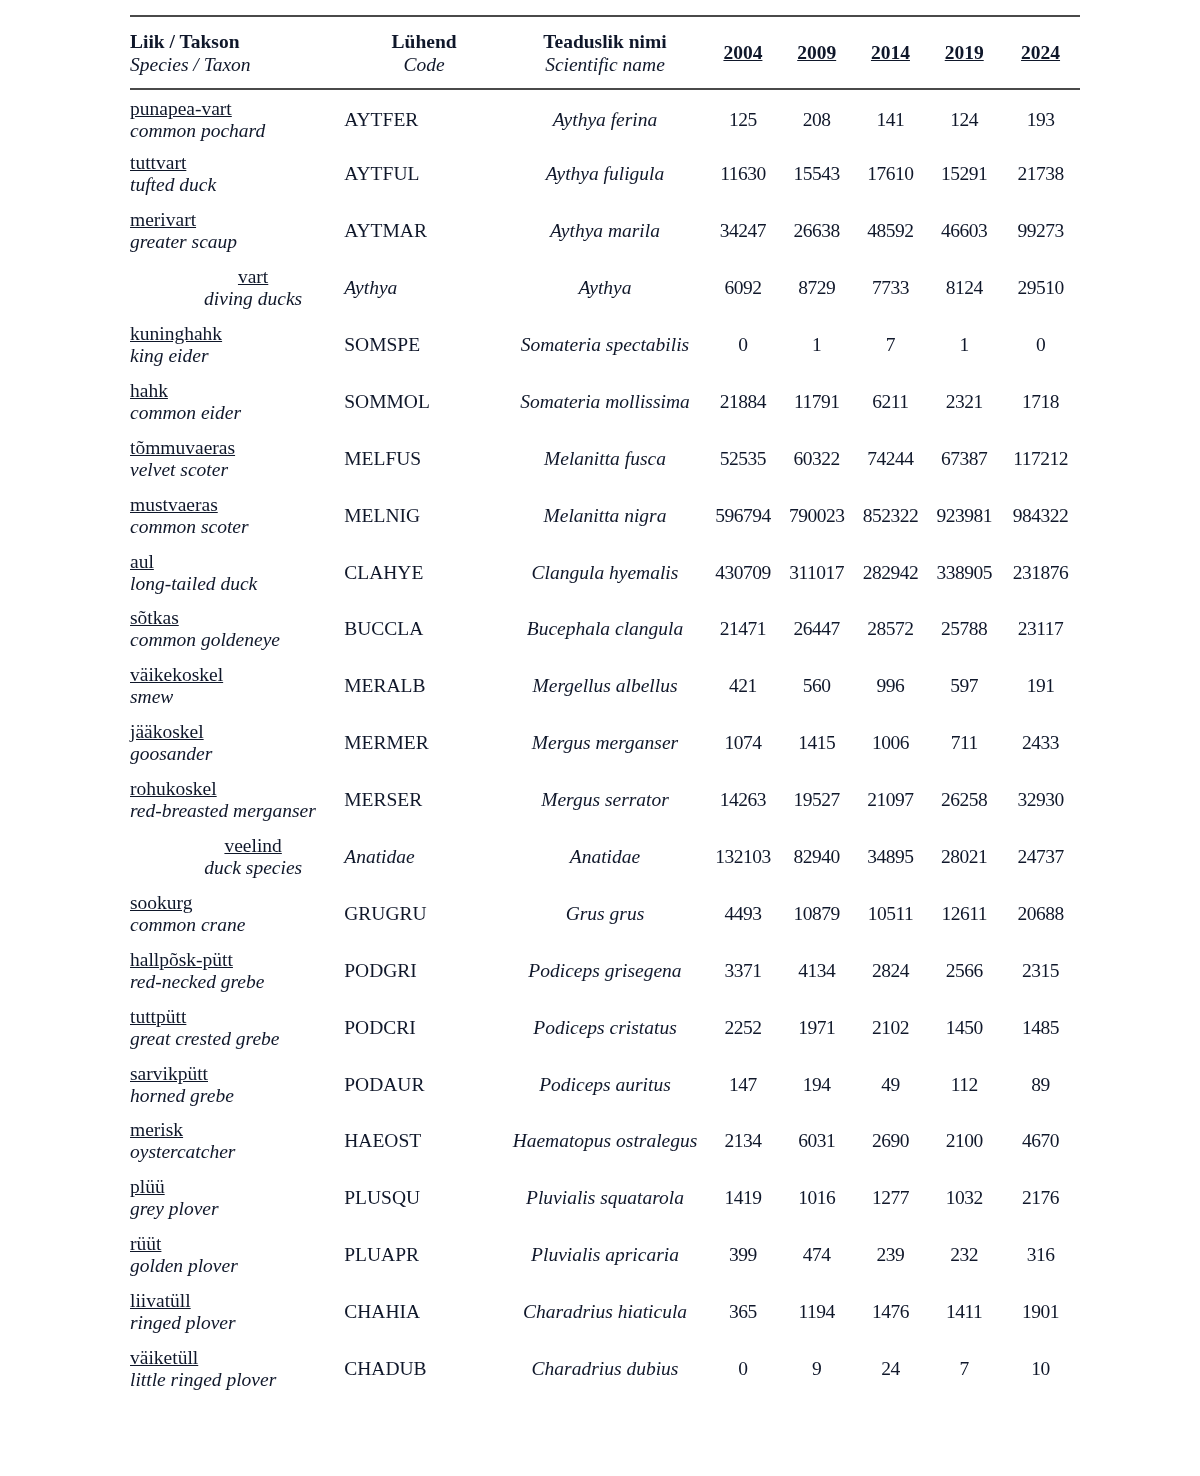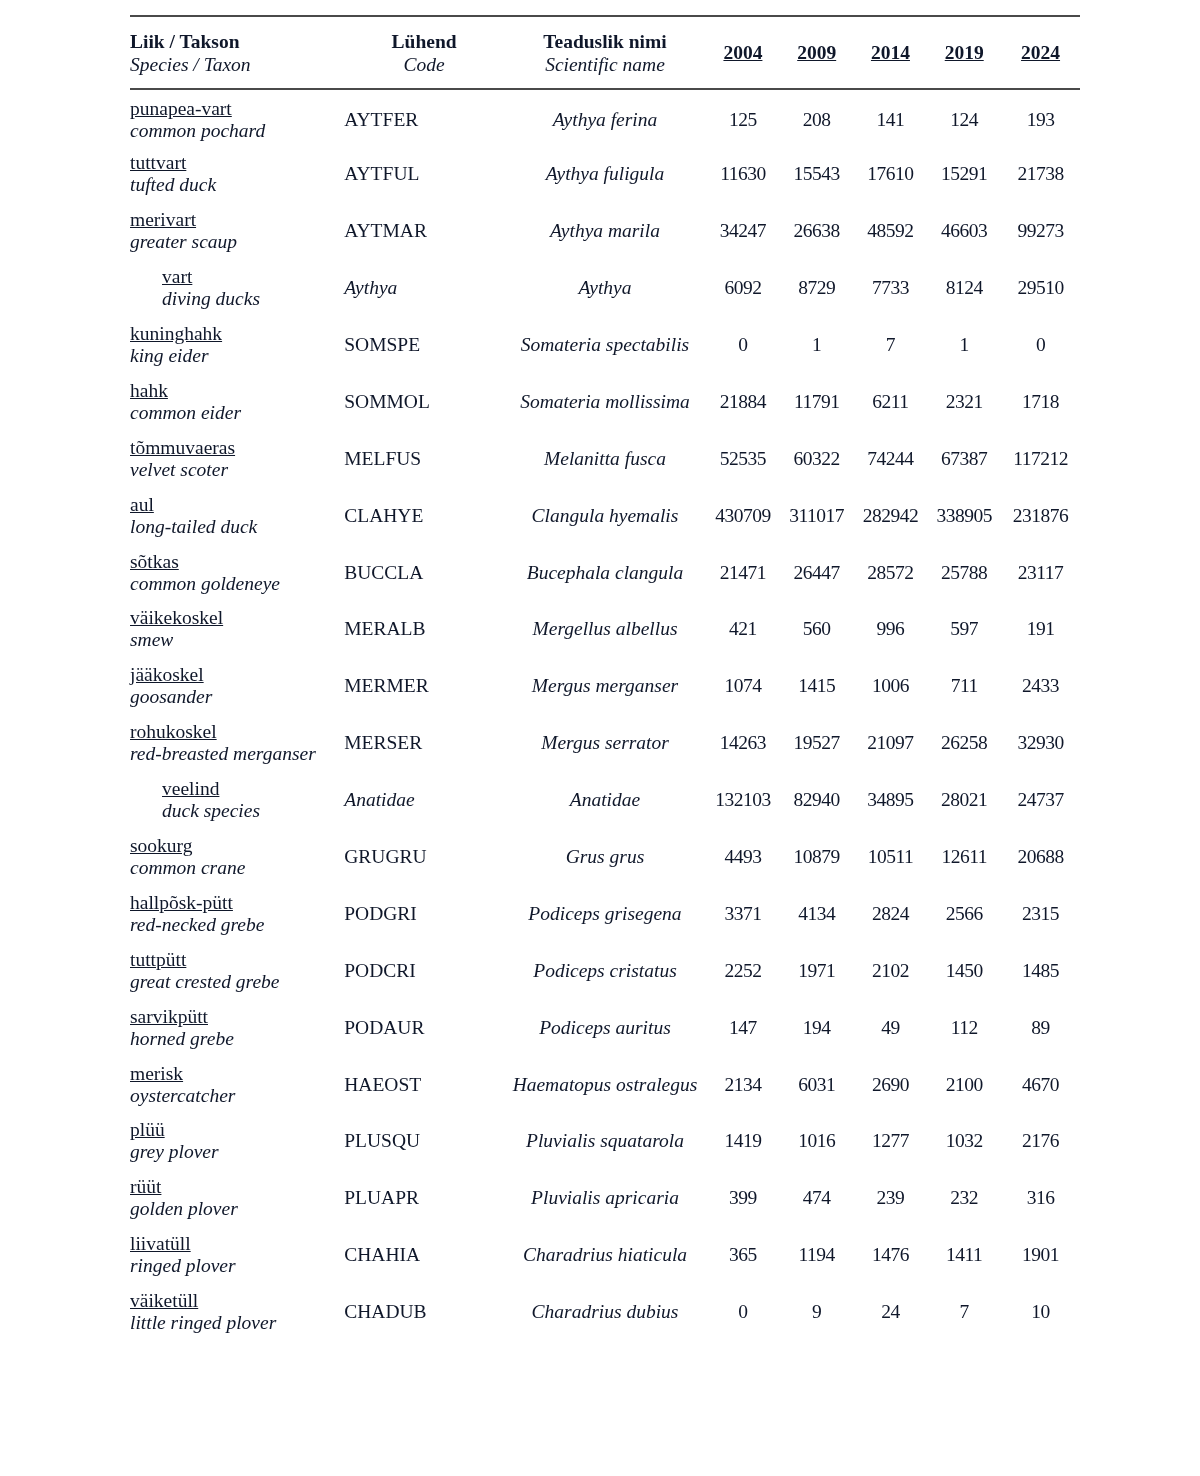--- a/index.html
+++ b/index.html
@@ -29,21 +29,21 @@
   th .sub { display: block; font-style: italic; font-weight: normal; }
   th.h-name { text-align: left; }
   th.h-code, th.h-sci { text-align: center; }
   th.h-yr { text-align: center; text-decoration: underline; }
   tbody tr { height: 56.9px; }
   tbody tr.last-row { border-bottom: 2px solid #4a4a4a; }
   td { padding: 0; vertical-align: middle; }
   td.name { text-align: left; line-height: 22px; white-space: nowrap; }
   td.name .et { display: block; text-decoration: underline; }
   td.name .en { display: block; font-style: italic; }
-  td.name.indent { padding-left: 32px; }
+  td.name.indent { padding-left: 32px; text-align: center; }
   td.code { text-align: left; }
   td.code.italic { font-style: italic; }
   td.sci { text-align: center; font-style: italic; white-space: nowrap; }
   td.num { text-align: center; white-space: nowrap; letter-spacing: -0.5px; }
   tbody tr:first-child td { padding-top: 4px; }
 </style>
 </head>
 <body>
 
 <div class="table-wrap">
@@ -166,20 +166,33 @@
           <td class="code">MELFUS</td>
           <td class="sci">Melanitta fusca</td>
           <td class="num">52535</td>
           <td class="num">60322</td>
           <td class="num">74244</td>
           <td class="num">67387</td>
           <td class="num">117212</td>
         </tr>
         <tr>
           <td class="name">
+            <span class="et">mustvaeras</span>
+            <span class="en">common scoter</span>
+          </td>
+          <td class="code">MELNIG</td>
+          <td class="sci">Melanitta nigra</td>
+          <td class="num">596794</td>
+          <td class="num">790023</td>
+          <td class="num">852322</td>
+          <td class="num">923981</td>
+          <td class="num">984322</td>
+        </tr>
+        <tr>
+          <td class="name">
             <span class="et">aul</span>
             <span class="en">long-tailed duck</span>
           </td>
           <td class="code">CLAHYE</td>
           <td class="sci">Clangula hyemalis</td>
           <td class="num">430709</td>
           <td class="num">311017</td>
           <td class="num">282942</td>
           <td class="num">338905</td>
           <td class="num">231876</td>

